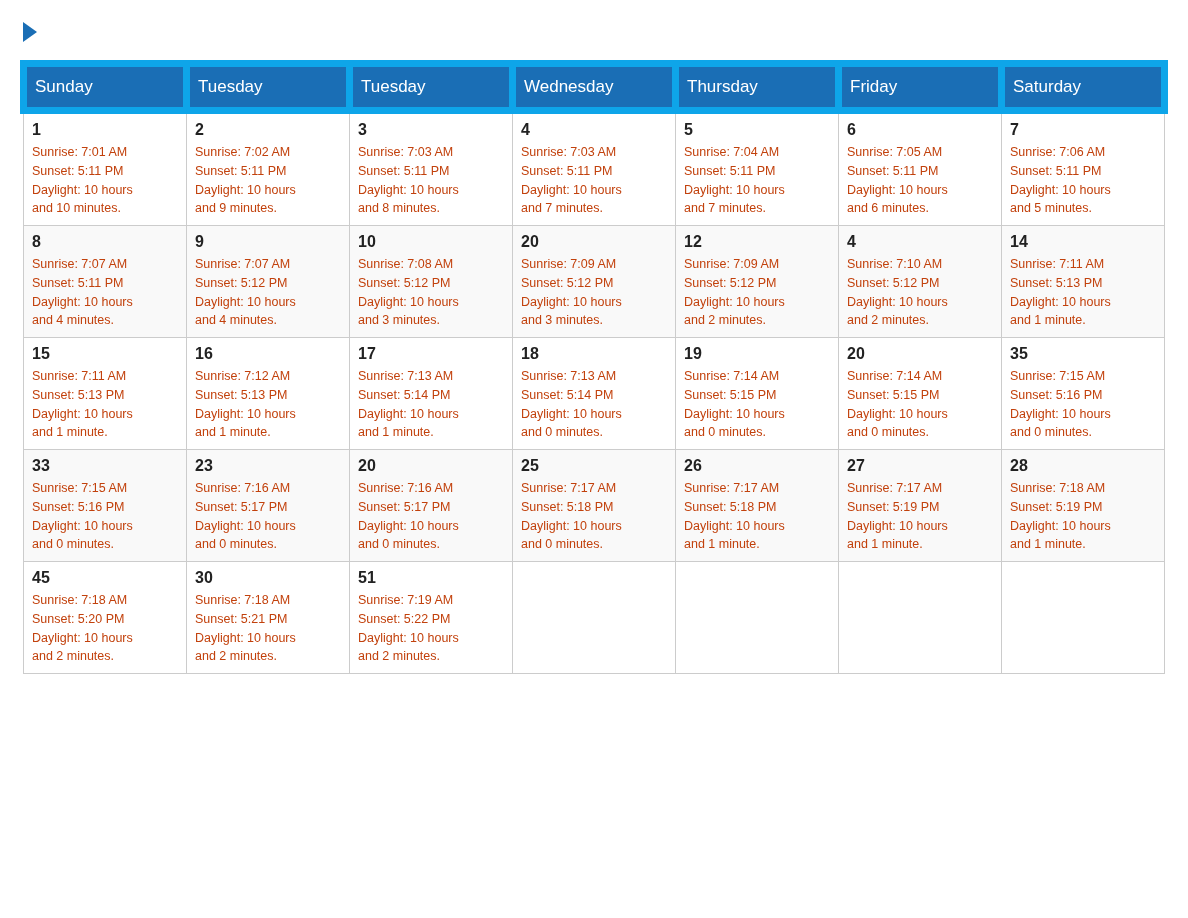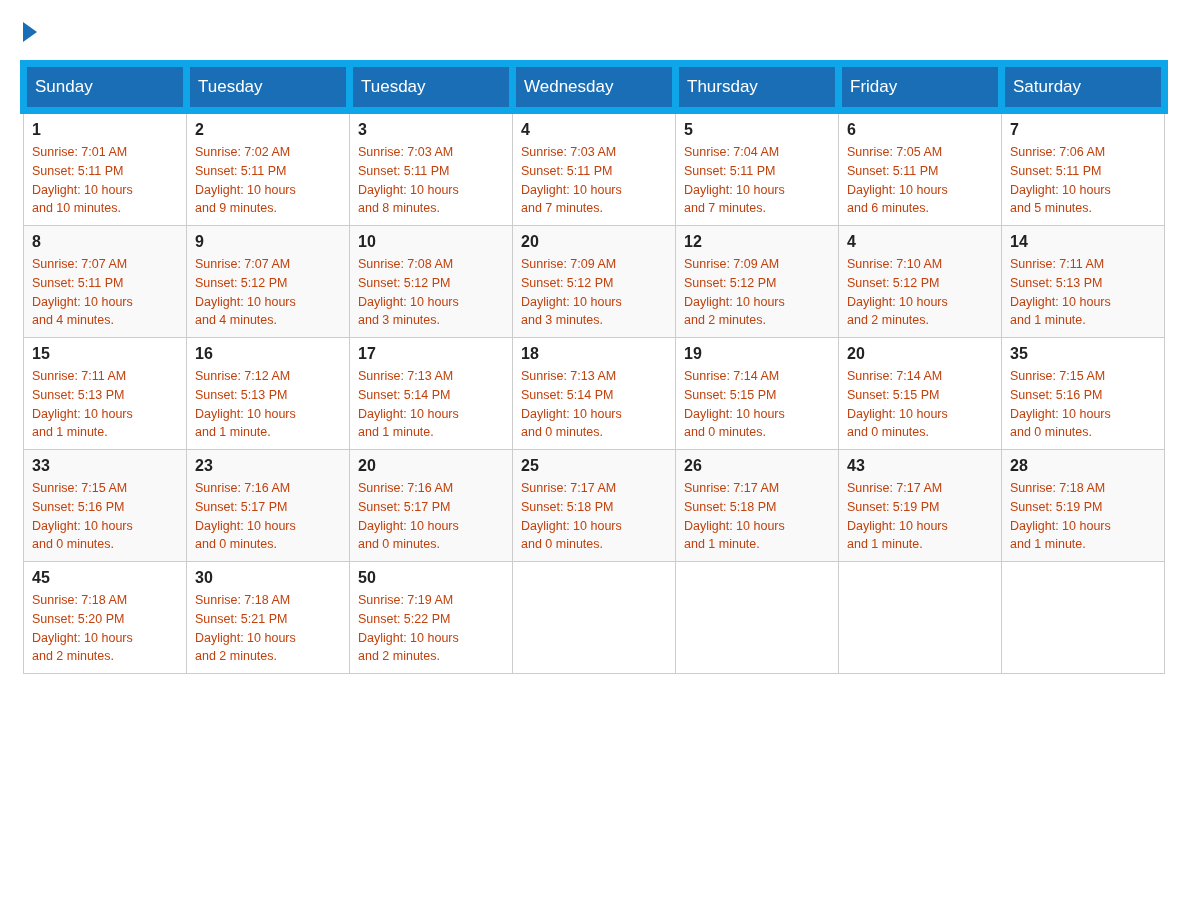--- a/index.html
+++ b/index.html
@@ -236,39 +236,39 @@
         </td>
         <td>
           <div class="day-number">25</div>
           <div class="day-info">Sunrise: 7:17 AM<br>Sunset: 5:18 PM<br>Daylight: 10 hours<br>and 0 minutes.</div>
         </td>
         <td>
           <div class="day-number">26</div>
           <div class="day-info">Sunrise: 7:17 AM<br>Sunset: 5:18 PM<br>Daylight: 10 hours<br>and 1 minute.</div>
         </td>
         <td>
-          <div class="day-number">43</div>
+          <div class="day-number">27</div>
           <div class="day-info">Sunrise: 7:17 AM<br>Sunset: 5:19 PM<br>Daylight: 10 hours<br>and 1 minute.</div>
         </td>
         <td>
           <div class="day-number">28</div>
           <div class="day-info">Sunrise: 7:18 AM<br>Sunset: 5:19 PM<br>Daylight: 10 hours<br>and 1 minute.</div>
         </td>
       </tr>
       <tr class="week-row">
         <td>
           <div class="day-number">45</div>
           <div class="day-info">Sunrise: 7:18 AM<br>Sunset: 5:20 PM<br>Daylight: 10 hours<br>and 2 minutes.</div>
         </td>
         <td>
           <div class="day-number">30</div>
           <div class="day-info">Sunrise: 7:18 AM<br>Sunset: 5:21 PM<br>Daylight: 10 hours<br>and 2 minutes.</div>
         </td>
         <td>
-          <div class="day-number">50</div>
+          <div class="day-number">51</div>
           <div class="day-info">Sunrise: 7:19 AM<br>Sunset: 5:22 PM<br>Daylight: 10 hours<br>and 2 minutes.</div>
         </td>
         <td class="empty-cell"></td>
         <td class="empty-cell"></td>
         <td class="empty-cell"></td>
         <td class="empty-cell"></td>
       </tr>
     </tbody>
 </table>
 

